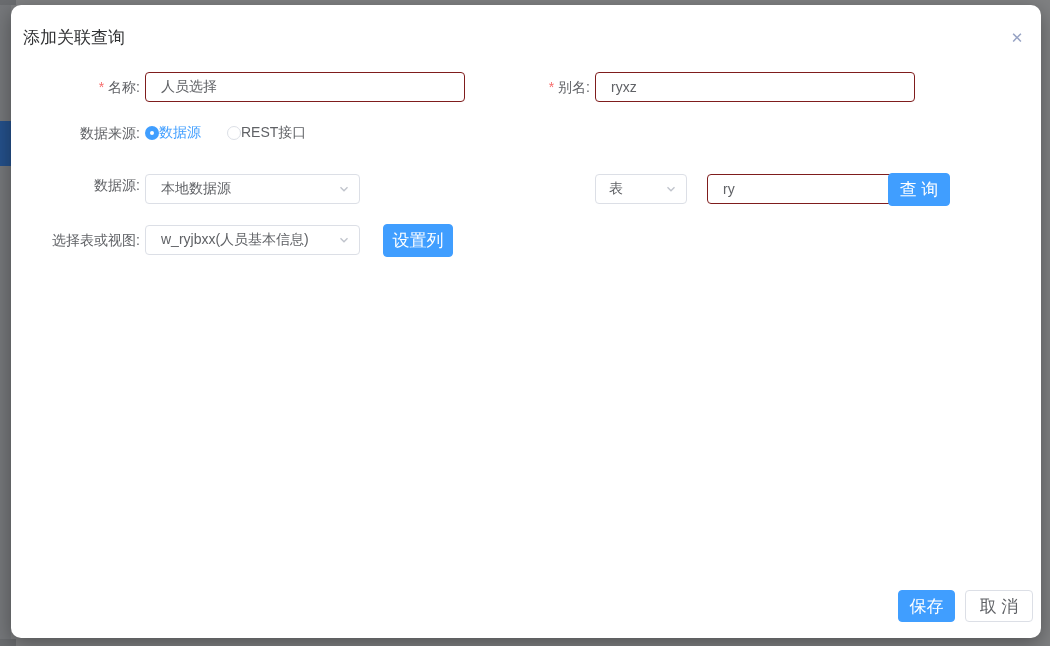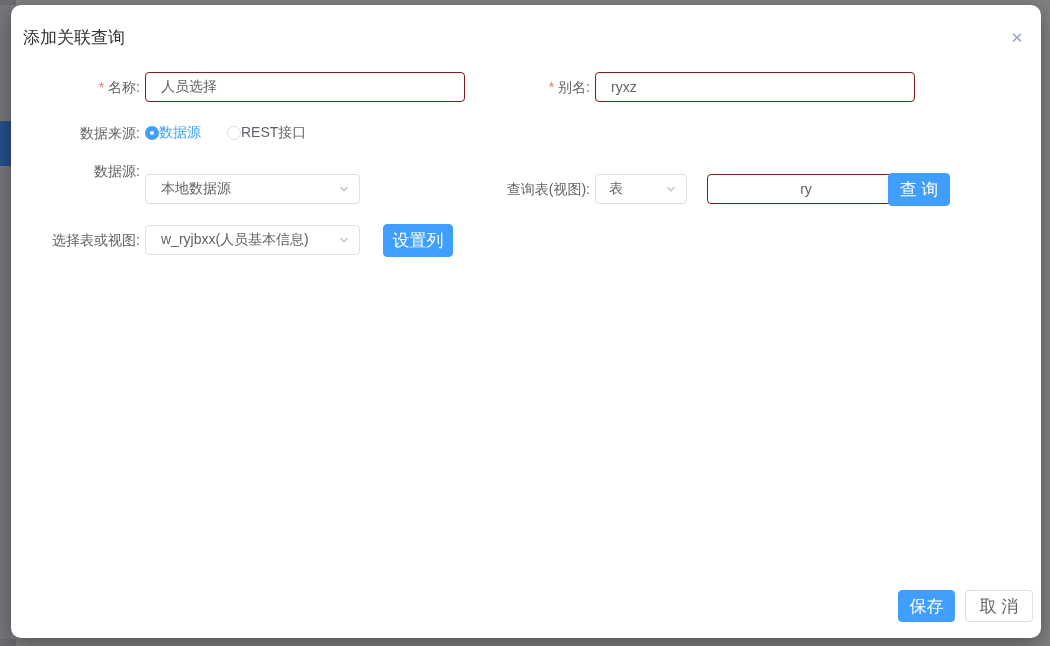--- a/index.html
+++ b/index.html
@@ -20,31 +20,31 @@
   .dialog-title { position:absolute; left:12px; top:21px; font-size:17px; color:#303133; }
   .dialog-close { position:absolute; left:992px; top:19px; width:28px; height:28px; background:none; border:none;
                   color:#97a3c4; font-size:15px; line-height:28px; text-align:center; cursor:pointer;
                   font-family:inherit; }
 
   
   .flabel { position:absolute; font-size:14px; color:#606266; text-align:right; line-height:30px; white-space:nowrap; }
   .lbl-name        { left:0;   top:67px;  width:129px; }
   .lbl-alias       { left:450px;top:67px; width:129px; }
   .lbl-origin      { left:0;   top:113px; width:129px; }
-  .lbl-datasource  { left:0;   top:151px; width:129px; }
+  .lbl-datasource  { left:0;   top:165px; width:129px; }
   .lbl-querytable  { left:420px;top:169px;width:159px; }
   .lbl-tableselect { left:0;   top:220px; width:129px; }
   .req { color:#f56c6c; margin-right:4px; font-size:14px; }
 
   
   .tbox { position:absolute; height:30px; border:1px solid #7f1d1d; border-radius:4px; background:#fff;
           font-size:14px; color:#606266; padding:0 15px; font-family:inherit; outline:none; }
   .in-name    { left:134px; top:67px;  width:320px; }
   .in-alias   { left:584px; top:67px;  width:320px; }
-  .in-keyword { left:696px; top:169px; width:198px;text-align:center; }
+  .in-keyword { left:696px; top:169px; width:198px; }
 
   
   .radio-group { position:absolute; left:134px; top:113px; height:30px; display:flex; align-items:center; }
   .radio-opt { display:flex; align-items:center; cursor:pointer; }
   .radio-opt + .radio-opt { margin-left:26px; }
   .radio { width:14px; height:14px; border-radius:50%; display:inline-block; position:relative; }
   .radio.on  { background:#409eff; }
   .radio.on::after { content:""; position:absolute; left:5px; top:5px; width:4px; height:4px; border-radius:50%; background:#fff; }
   .radio.off { border:1px solid #dcdfe6; background:#fff; }
   .radio-txt { font-size:14px; margin-left:0; }
@@ -112,21 +112,20 @@
     <div class="flabel lbl-datasource">数据源:</div>
     <div class="sel sel-datasource">
       <span class="sel-text">本地数据源</span>
       <span class="chev">
         <svg width="12" height="12" viewBox="0 0 12 12">
             <path d="M2.5 4.3 L6 7.8 L9.5 4.3" fill="none" stroke="#c0c4cc" stroke-width="1.4"></path>
           </svg>
       </span>
     </div>
 
-    <div class="flabel lbl-querytable">查询表(视图):</div>
     <div class="sel sel-tabletype">
       <span class="sel-text">表</span>
       <span class="chev">
         <svg width="12" height="12" viewBox="0 0 12 12">
             <path d="M2.5 4.3 L6 7.8 L9.5 4.3" fill="none" stroke="#c0c4cc" stroke-width="1.4"></path>
           </svg>
       </span>
     </div>
     <input class="tbox in-keyword" value="ry" style="">
     <button class="btn btn-primary btn-search">查 询</button>

